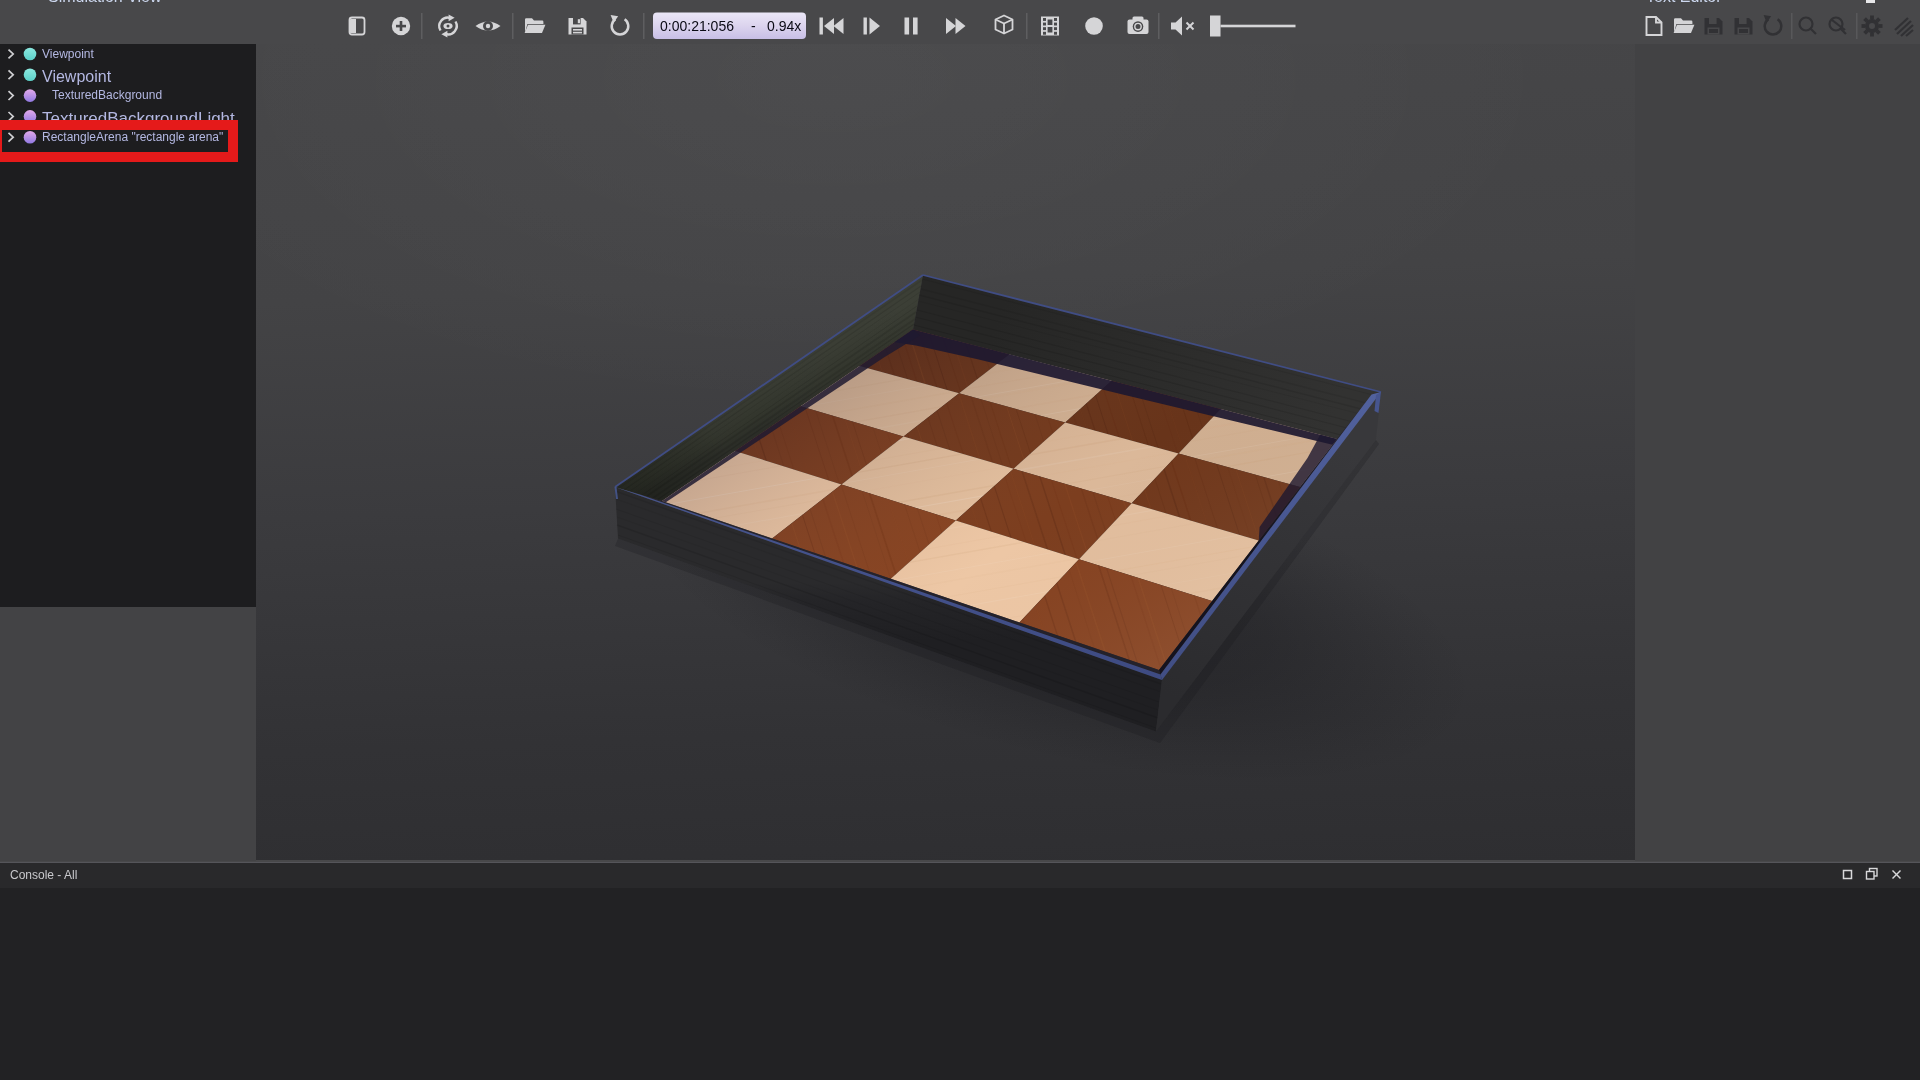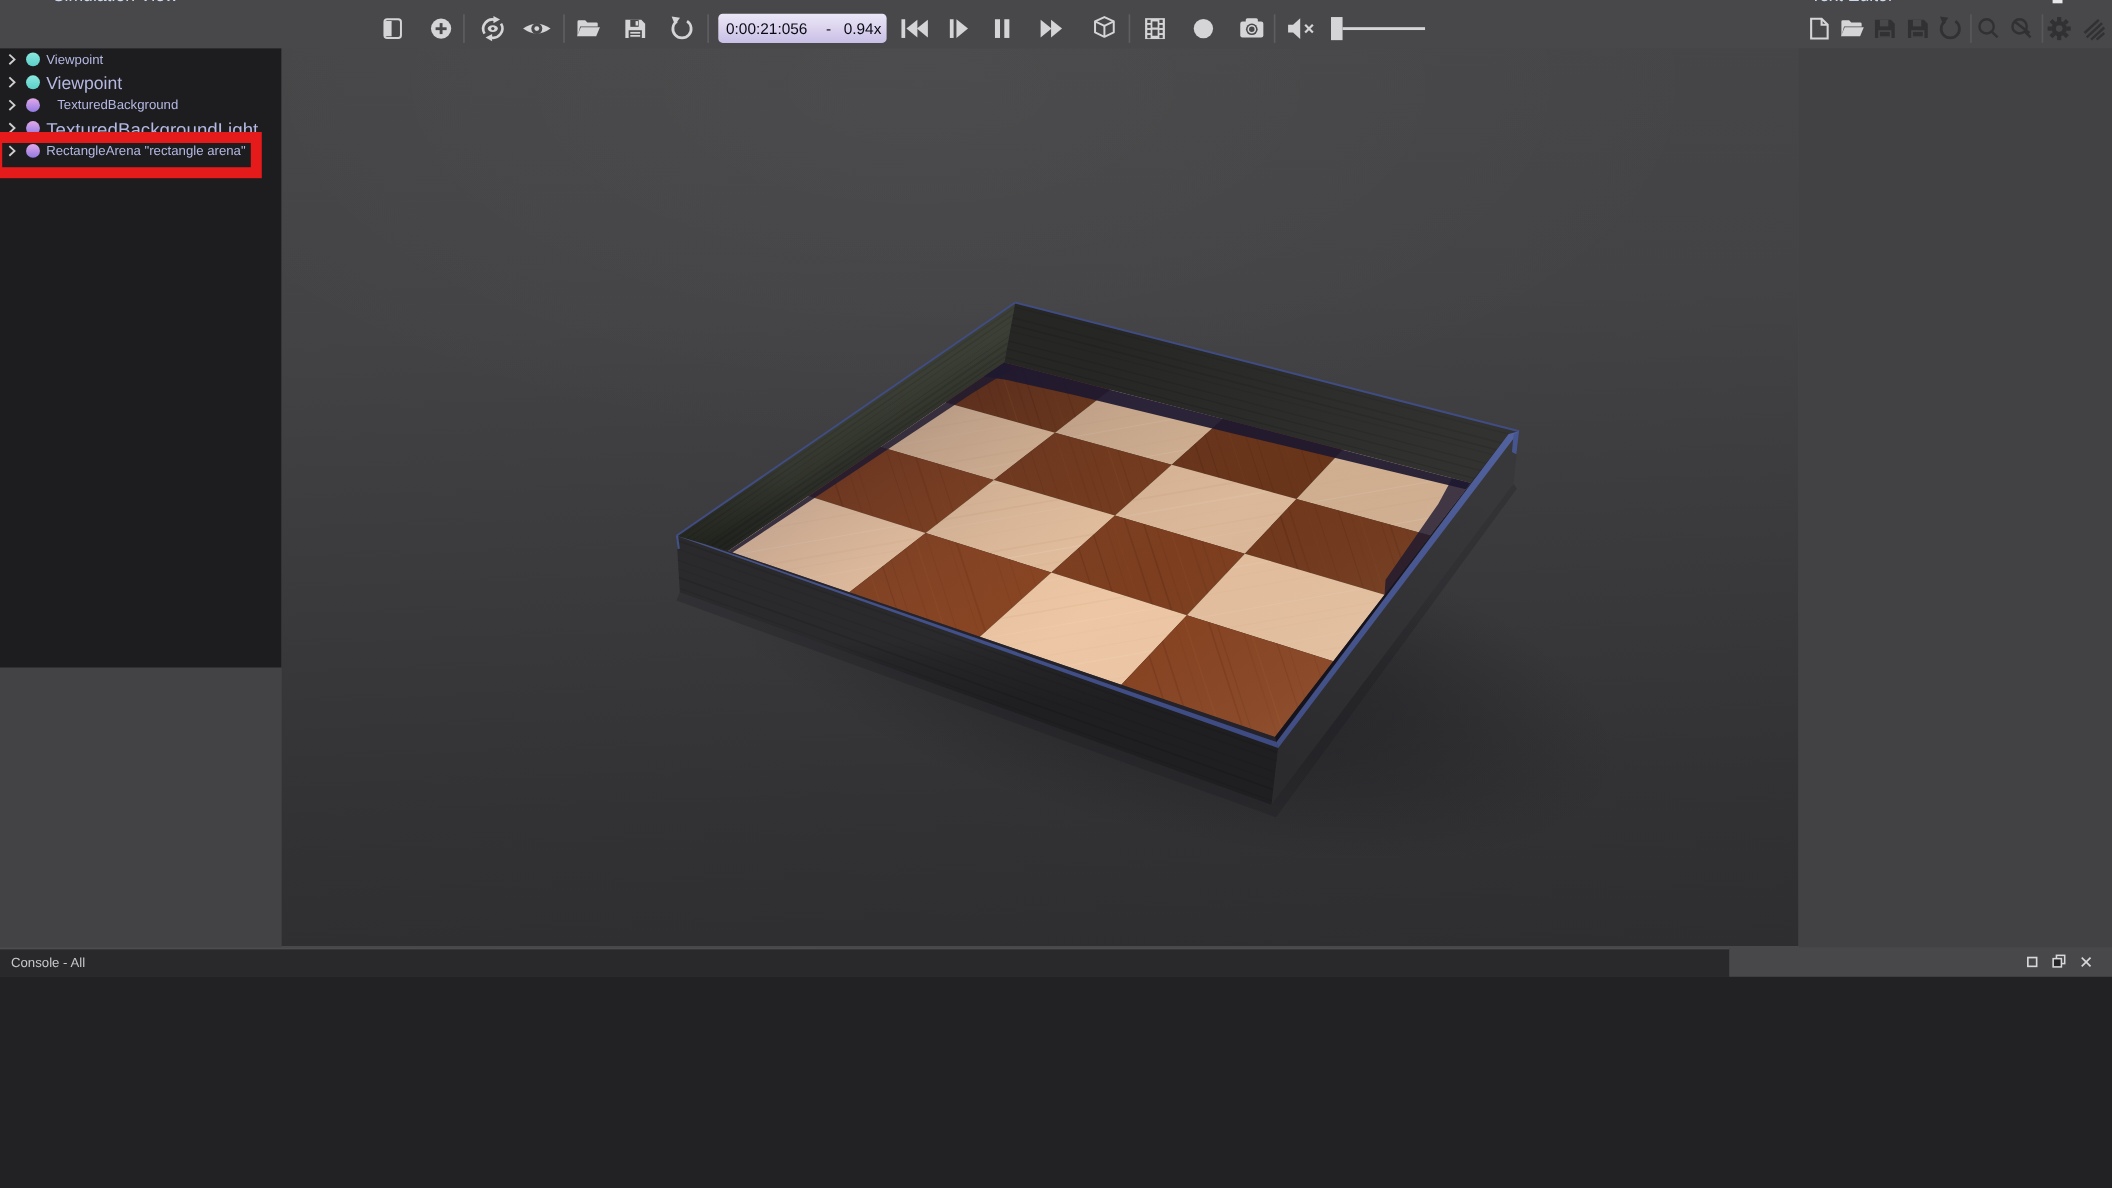--- a/index.html
+++ b/index.html
@@ -2,21 +2,21 @@
 <html><head><meta charset="utf-8"><style>
 html,body{margin:0;padding:0;width:1920px;height:1080px;overflow:hidden;background:#48484a;font-family:"Liberation Sans",sans-serif;}
 .abs{position:absolute;}
 #toolbar{left:0;top:0;width:1920px;height:44px;background:#48484a;}
 #tree{left:0;top:44px;width:256px;height:563px;background:#1d1d1f;}
 #underTree{left:0;top:607px;width:256px;height:254px;background:#434345;}
 #viewport{left:256px;top:44px;width:1379px;height:816px;background:
  radial-gradient(90% 70% at 42% 4%, rgba(255,255,255,0.035), rgba(255,255,255,0) 60%),
  linear-gradient(178deg, #464648 0%, #434345 30%, #3b3b3e 55%, #323235 82%, #2e2e31 100%);}
 #editor{left:1635px;top:44px;width:285px;height:817px;background:#424244;}
-#consoleBar{left:0;top:862px;width:1572px;height:26px;background:#29292b;border-top:1.5px solid #55555a;box-sizing:border-box;}
+#consoleBar{left:0;top:862px;width:1920px;height:26px;background:#29292b;border-top:1.5px solid #55555a;box-sizing:border-box;}
 #console{left:0;top:888px;width:1920px;height:192px;background:#222224;}
 #redrect{left:-8px;top:120px;width:246px;height:41.5px;border:10px solid #e51a1a;box-sizing:border-box;}
 .clip{overflow:hidden;position:absolute;height:4px;top:0;}
 </style></head>
 <body>
 <div class="abs" id="toolbar"></div>
 <div class="abs" id="tree"></div>
 <div class="abs" id="underTree"></div>
 <div class="abs" id="viewport"></div>
 <div class="abs" id="editor"></div>

